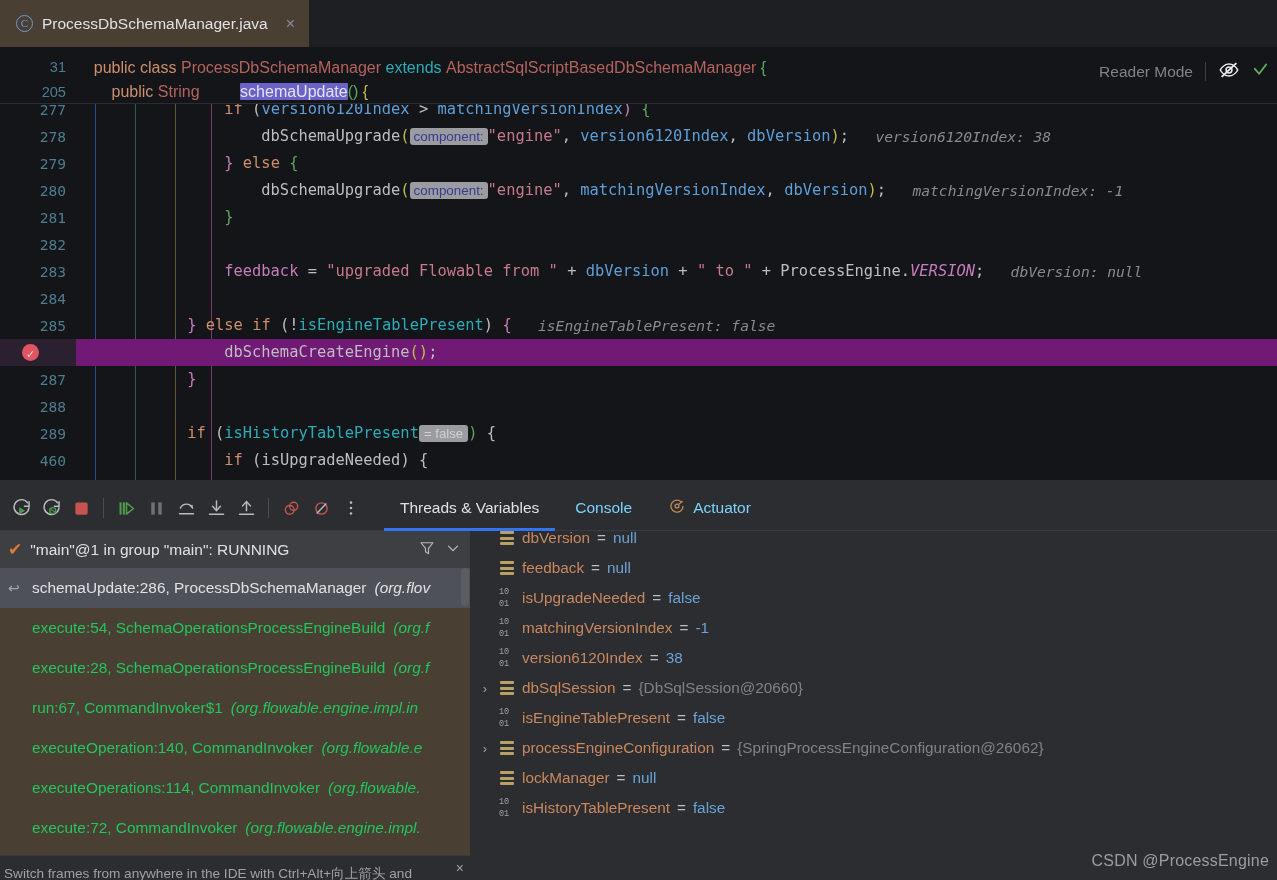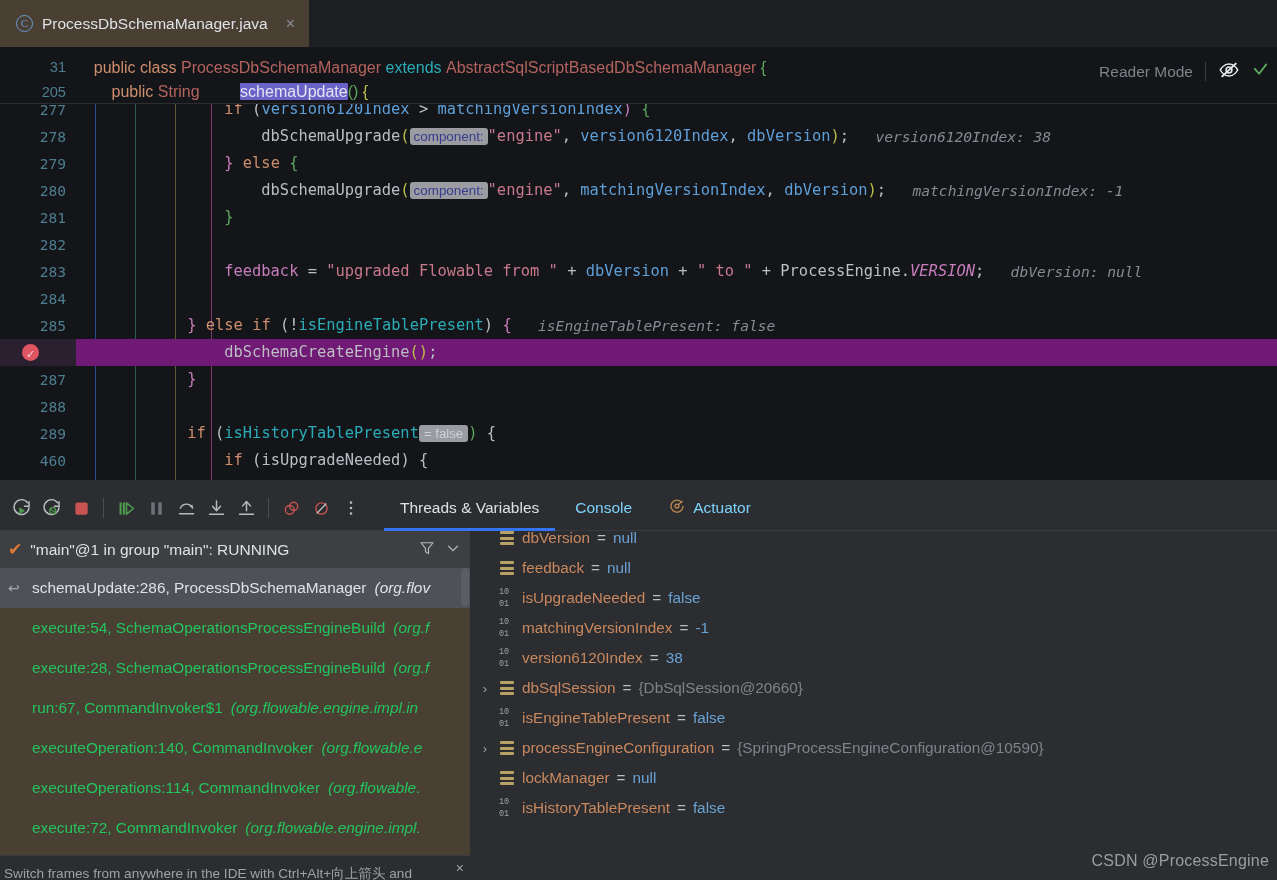--- a/index.html
+++ b/index.html
@@ -549,21 +549,21 @@
             </div>
             <div class="var-row">
               <span class="var-arrow">›</span>
               <span class="var-icon-box">
                 <i></i>
                 <i></i>
                 <i></i>
               </span>
               <span class="v-name">processEngineConfiguration</span>
               <span class="v-eq">=</span>
-              <span class="v-ref">{SpringProcessEngineConfiguration@10590}</span>
+              <span class="v-ref">{SpringProcessEngineConfiguration@26062}</span>
             </div>
             <div class="var-row">
               <span class="var-arrow"></span>
               <span class="var-icon-box">
                 <i></i>
                 <i></i>
                 <i></i>
               </span>
               <span class="v-name">lockManager</span>
               <span class="v-eq">=</span>

